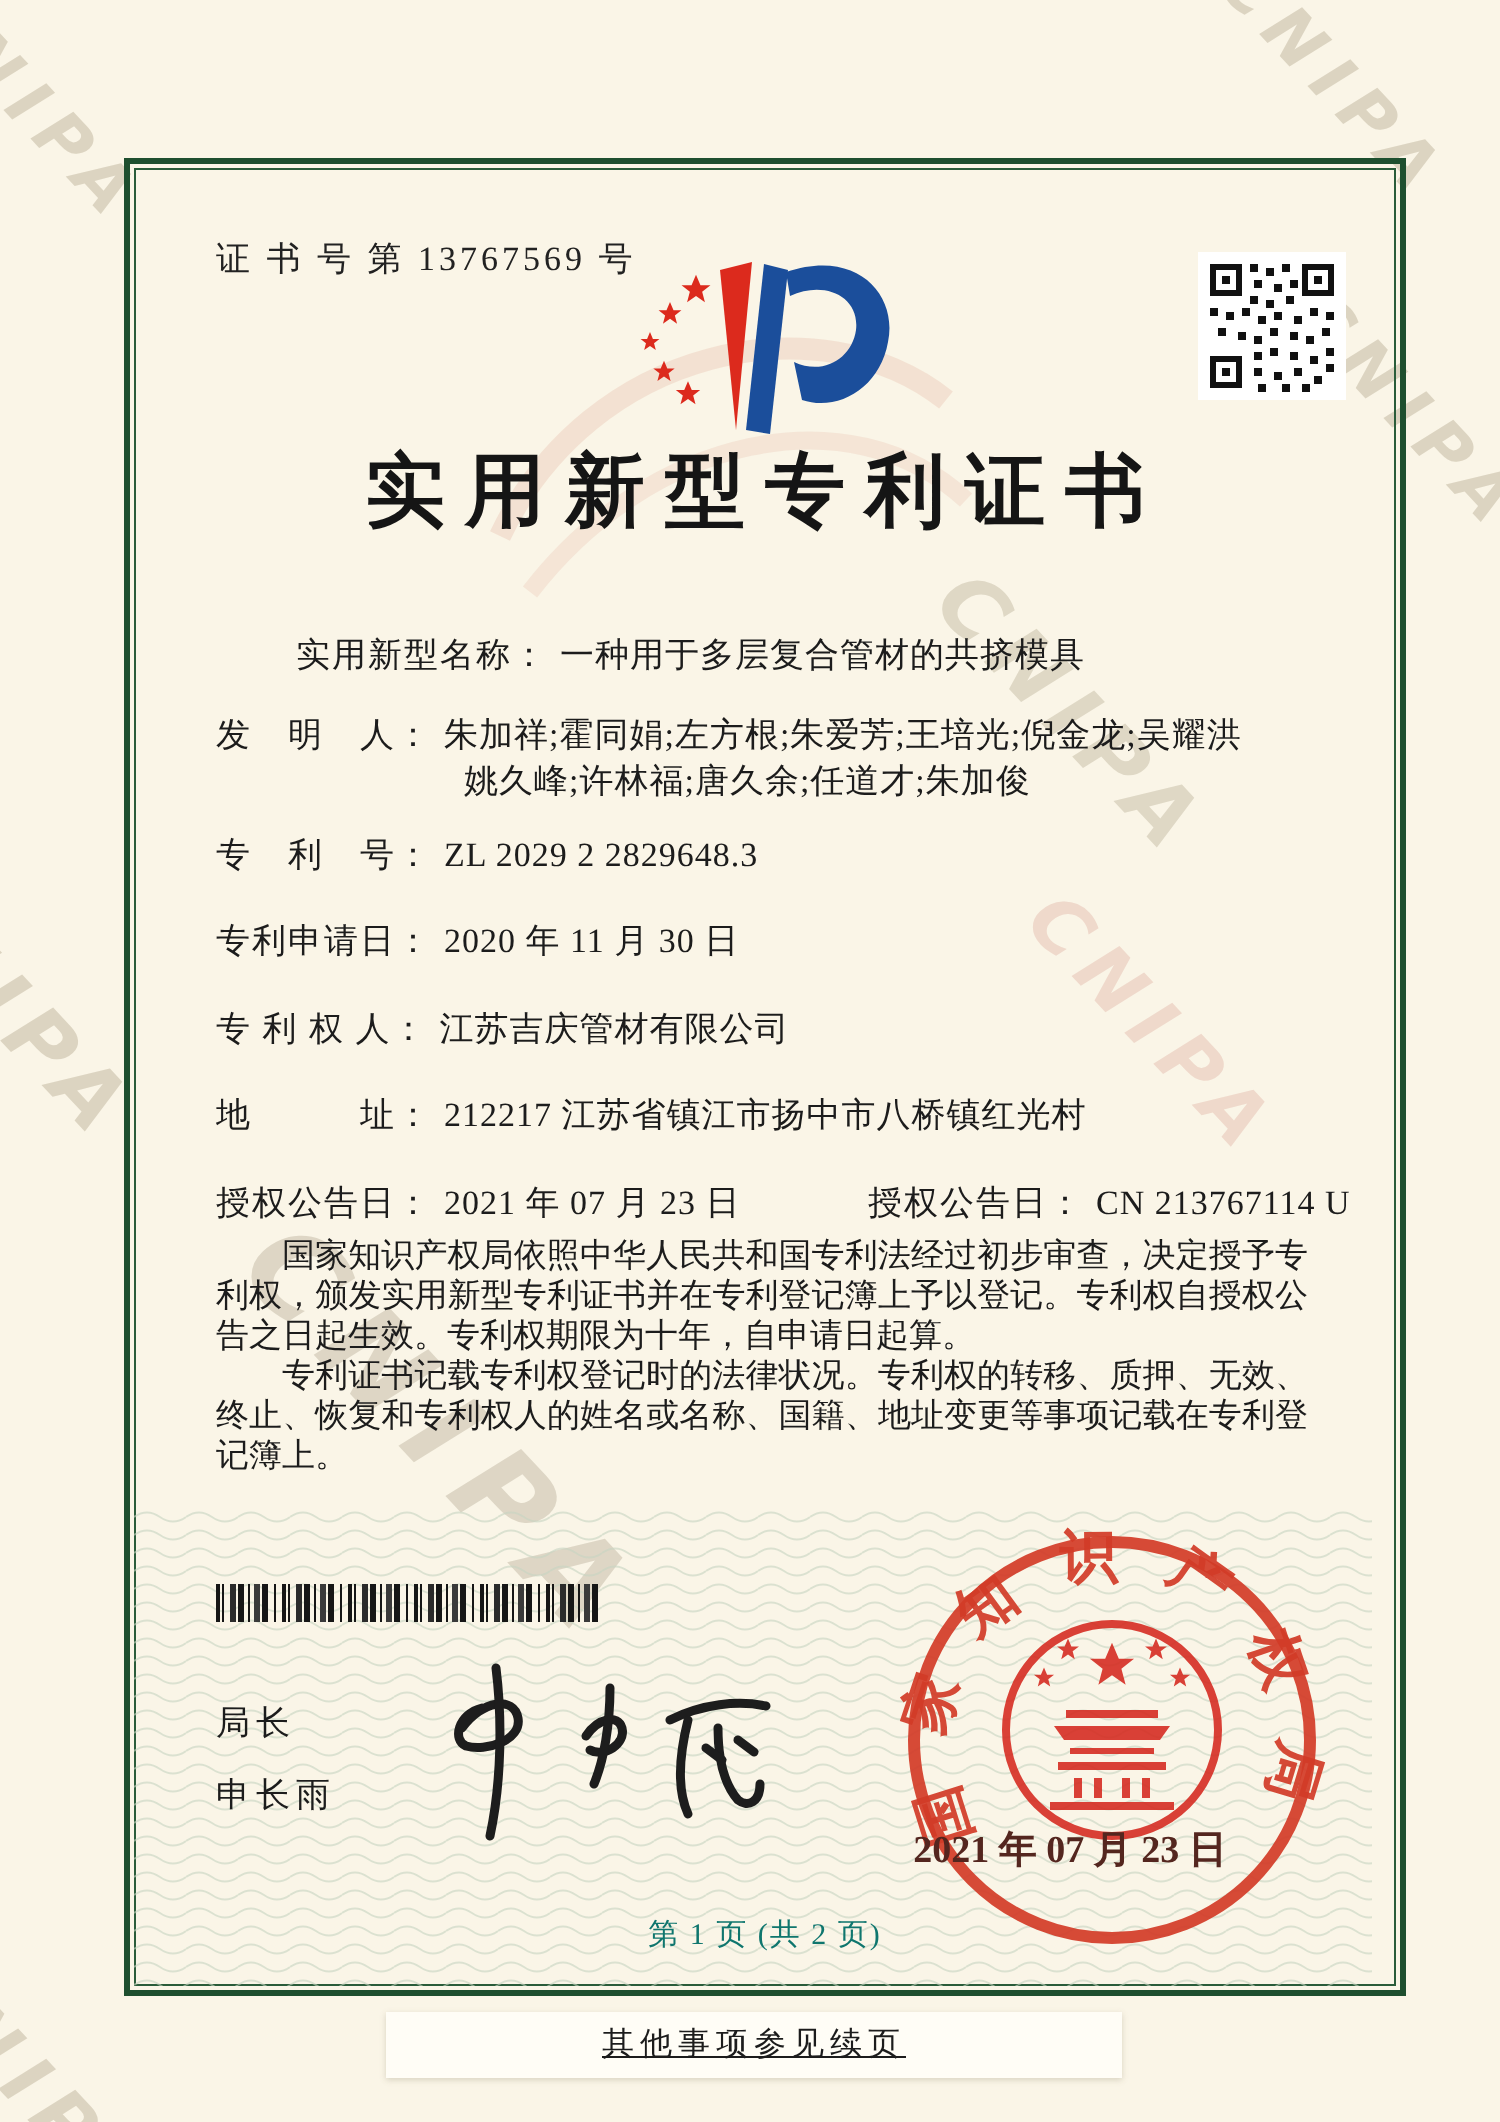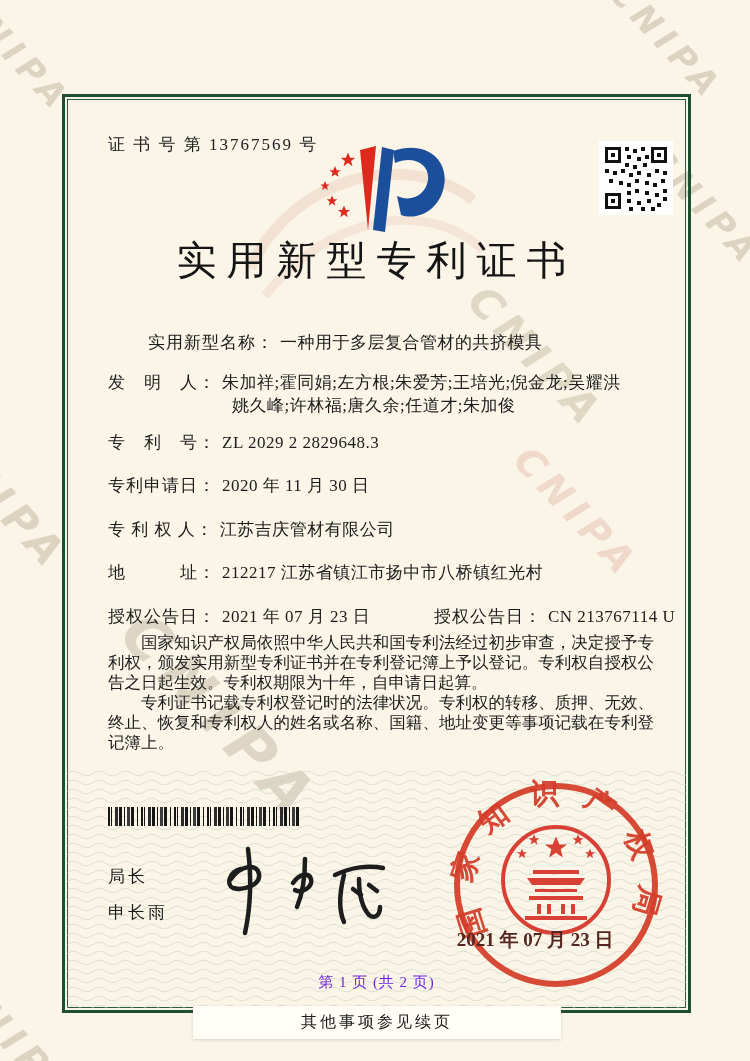--- a/index.html
+++ b/index.html
@@ -30,42 +30,43 @@
   .wm2{left:630px;top:-28px;font-size:34px;}
   .wm3{left:668px;top:138px;font-size:34px;}
   .wm4{left:494px;top:276px;font-size:42px;color:rgba(178,167,141,0.38);}
   .wm5{left:-42px;top:418px;font-size:42px;}
   .wm6{left:158px;top:598px;font-size:60px;color:rgba(168,158,135,0.35);letter-spacing:12px;}
   .wm7{left:-26px;top:966px;font-size:38px;}
   .wm8{left:537px;top:438px;font-size:38px;color:rgba(216,152,138,0.30);}
   .pink-swirl{position:absolute;left:225px;top:138px;z-index:1;pointer-events:none;}
   
   .cert-border{
-    position:absolute;left:62px;top:94px;
+    position:absolute;left:62px;top:79px;
     width:623px;height:913px;
     border:3px solid #1e4f2f;
     z-index:2;
+    padding-left:12px;
   }
   .inner-line{
     position:absolute;left:2px;top:2px;right:2px;bottom:2px;
     border:1px solid #2a5c3a;
     pointer-events:none;
   }
   
   .guilloche{position:absolute;left:2px;top:672px;z-index:0;}
   
   .cert-no{
     position:absolute;left:43px;top:36px;
     font-size:17px;color:#222;letter-spacing:2px;z-index:3;
   }
   .qr{position:absolute;left:534px;top:44px;z-index:3;}
   .logo{position:absolute;left:243px;top:48px;z-index:3;}
   .title{
     position:absolute;left:0;top:136px;width:100%;
-    text-align:center;font-size:40px;font-weight:400;color:#151515;
+    text-align:center;font-size:40px;font-weight:700;color:#151515;
     letter-spacing:10px;z-index:3;
   }
   
   .field{position:absolute;left:43px;font-size:17px;color:#1c1c1c;z-index:3;white-space:nowrap;}
   .field .lbl{letter-spacing:1px;}
   .field .val{margin-left:6px;letter-spacing:0.5px;}
   .f-name{top:234px;margin-left:40px;}
   .f-inv{top:274px;}
   .f-inv .cont{margin-left:124px;letter-spacing:0.5px;}
   .f-pno{top:334px;}
@@ -96,27 +97,27 @@
   }
   
   .sig-title{position:absolute;left:43px;top:768px;font-size:17px;color:#1c1c1c;z-index:3;letter-spacing:3px;}
   .sig-name{position:absolute;left:43px;top:804px;font-size:17px;color:#1c1c1c;z-index:3;letter-spacing:3px;}
   .sig-hand{position:absolute;left:136px;top:746px;z-index:3;}
   
   .seal{position:absolute;left:384px;top:681px;z-index:4;}
   
   .page-info{
     position:absolute;left:0;top:876px;width:100%;text-align:center;
-    font-size:15px;color:#6d28d9;z-index:3;letter-spacing:1px;
+    font-size:15px;color:#0f766e;z-index:3;letter-spacing:1px;
   }
   .cont-box{
     position:absolute;left:193px;top:1006px;width:368px;height:33px;
     background:#fffdf6;box-shadow:0 1px 3px rgba(120,110,80,0.25);
     display:flex;align-items:center;justify-content:center;
-    font-size:16px;color:#1c1c1c;letter-spacing:3px;z-index:3;
+    font-size:16px;color:#1c1c1c;letter-spacing:3px;z-index:3;text-decoration:underline;
   }
 </style>
 </head>
 <body>
 
 <div class="page">
 
   <span class="wm wm1">CNIPA</span>
   <span class="wm wm2">CNIPA</span>
   <span class="wm wm3">CNIPA</span>

